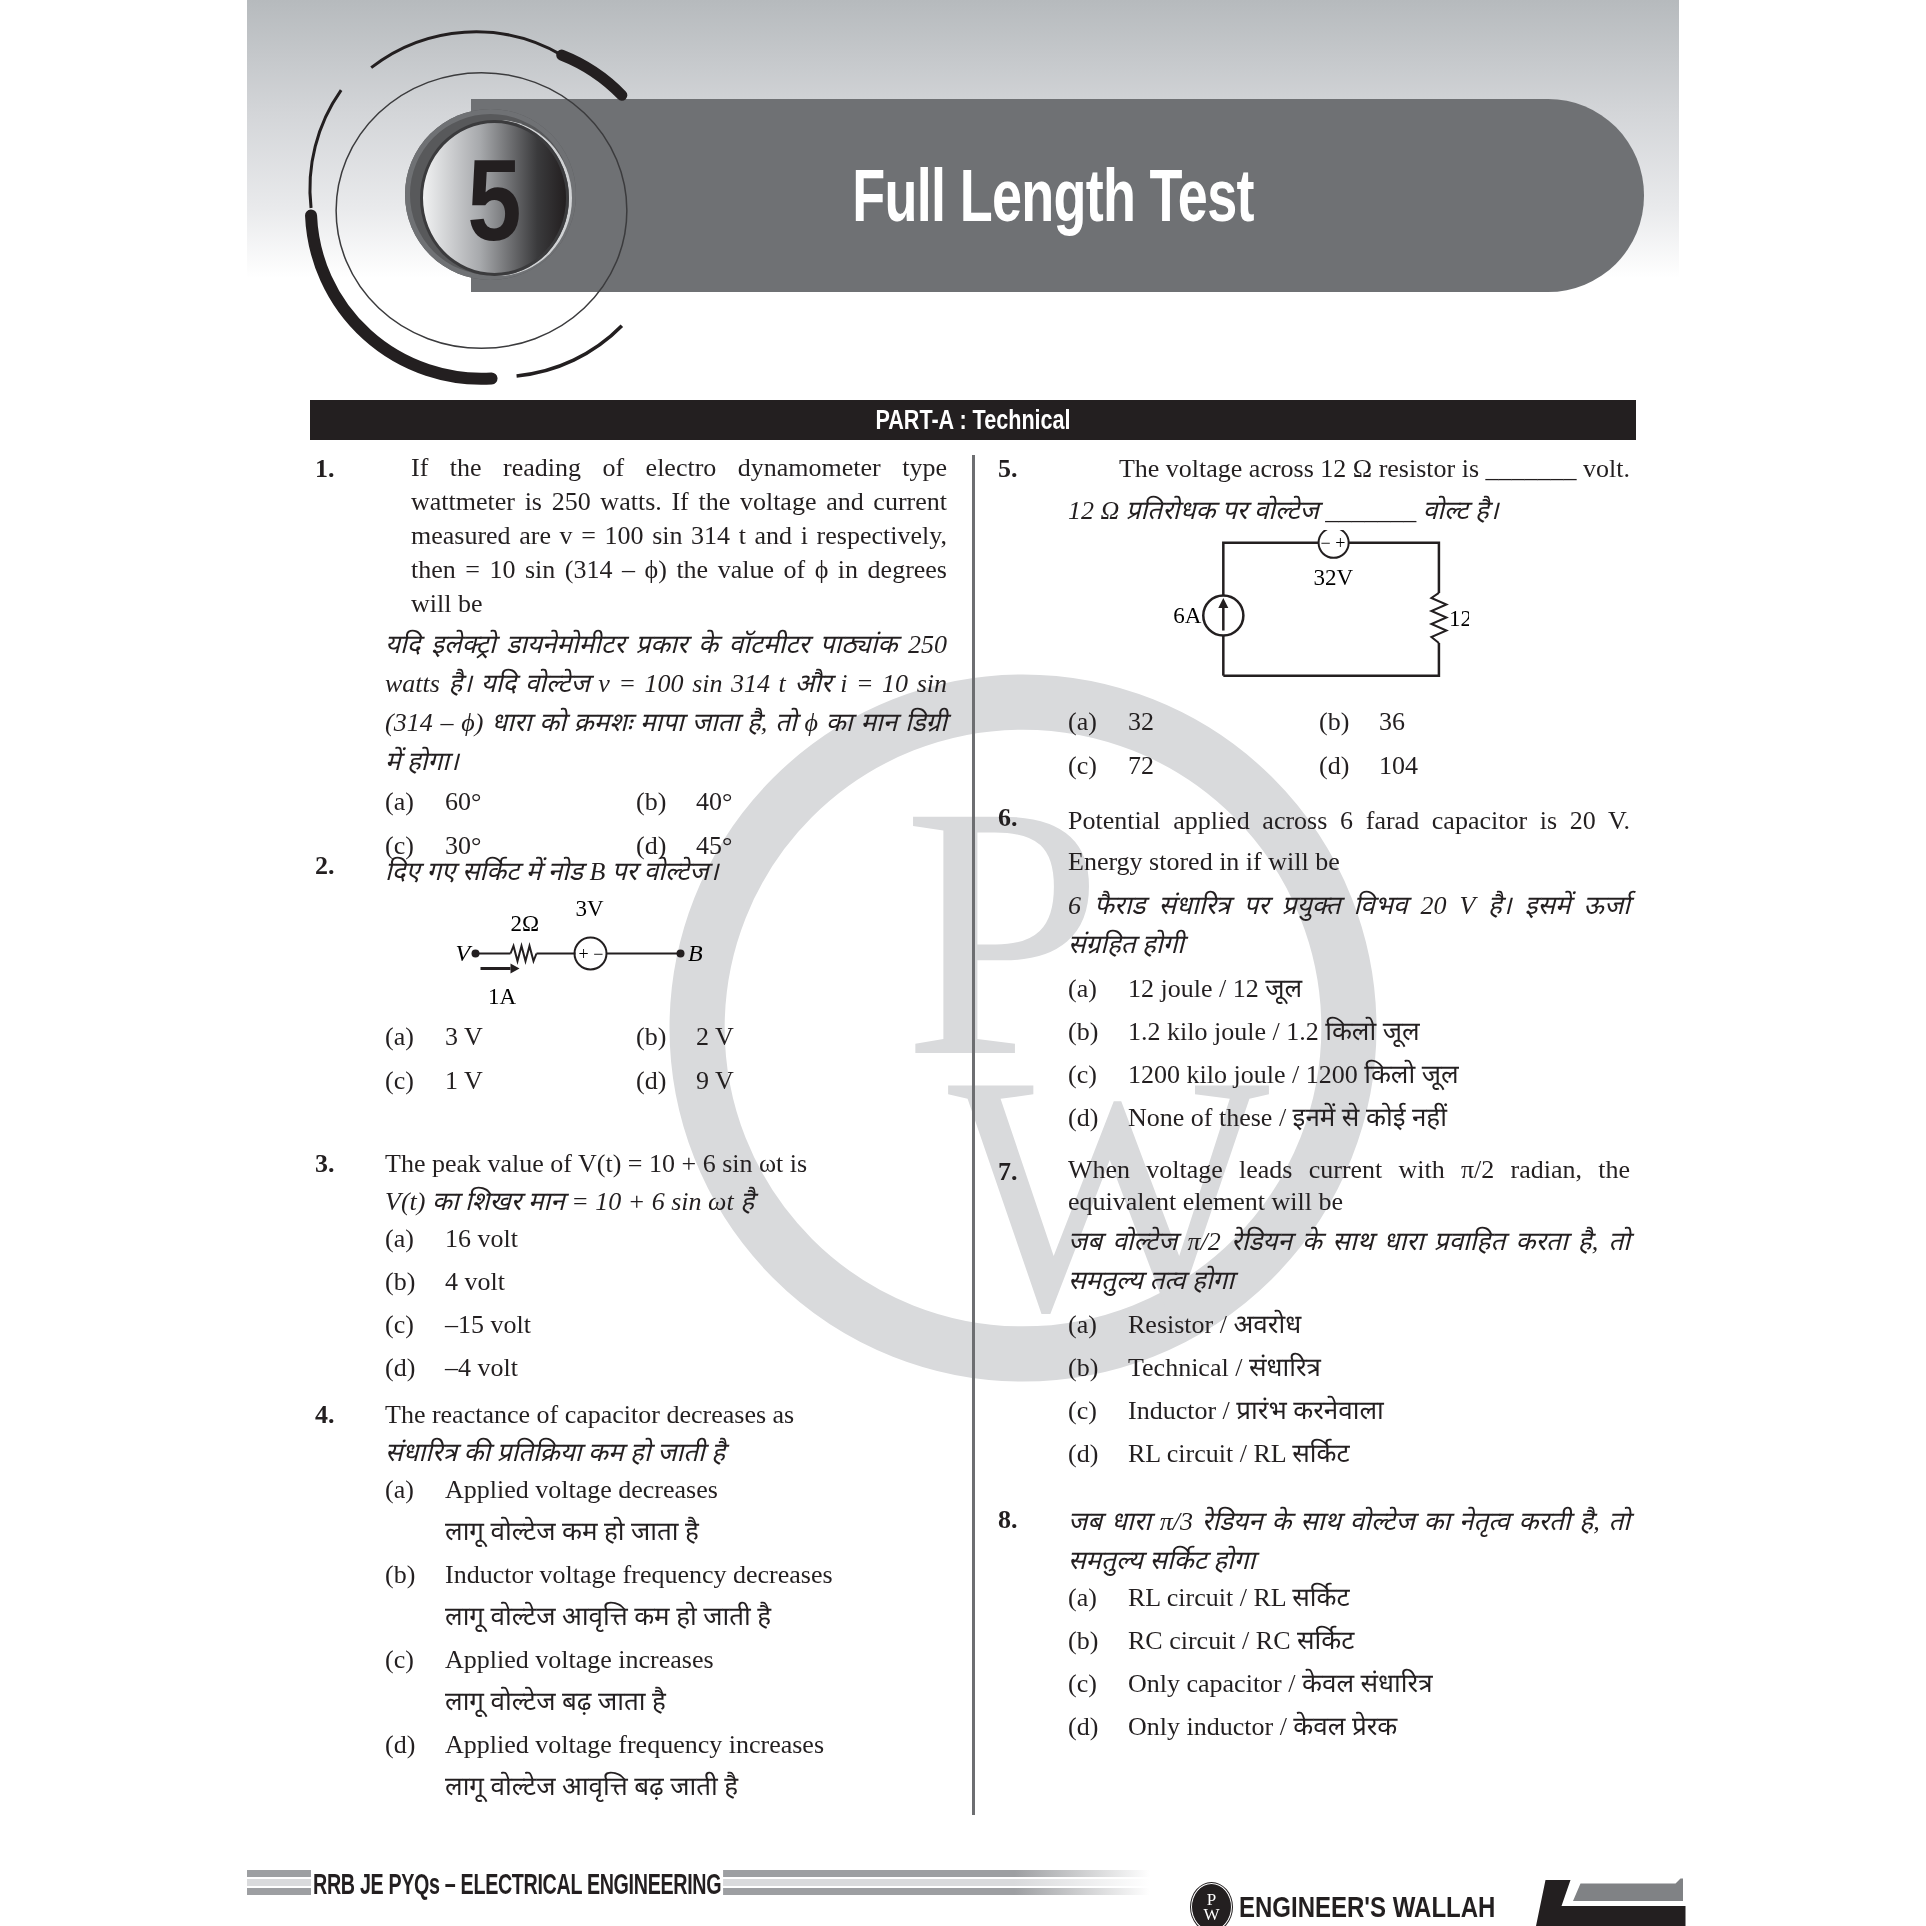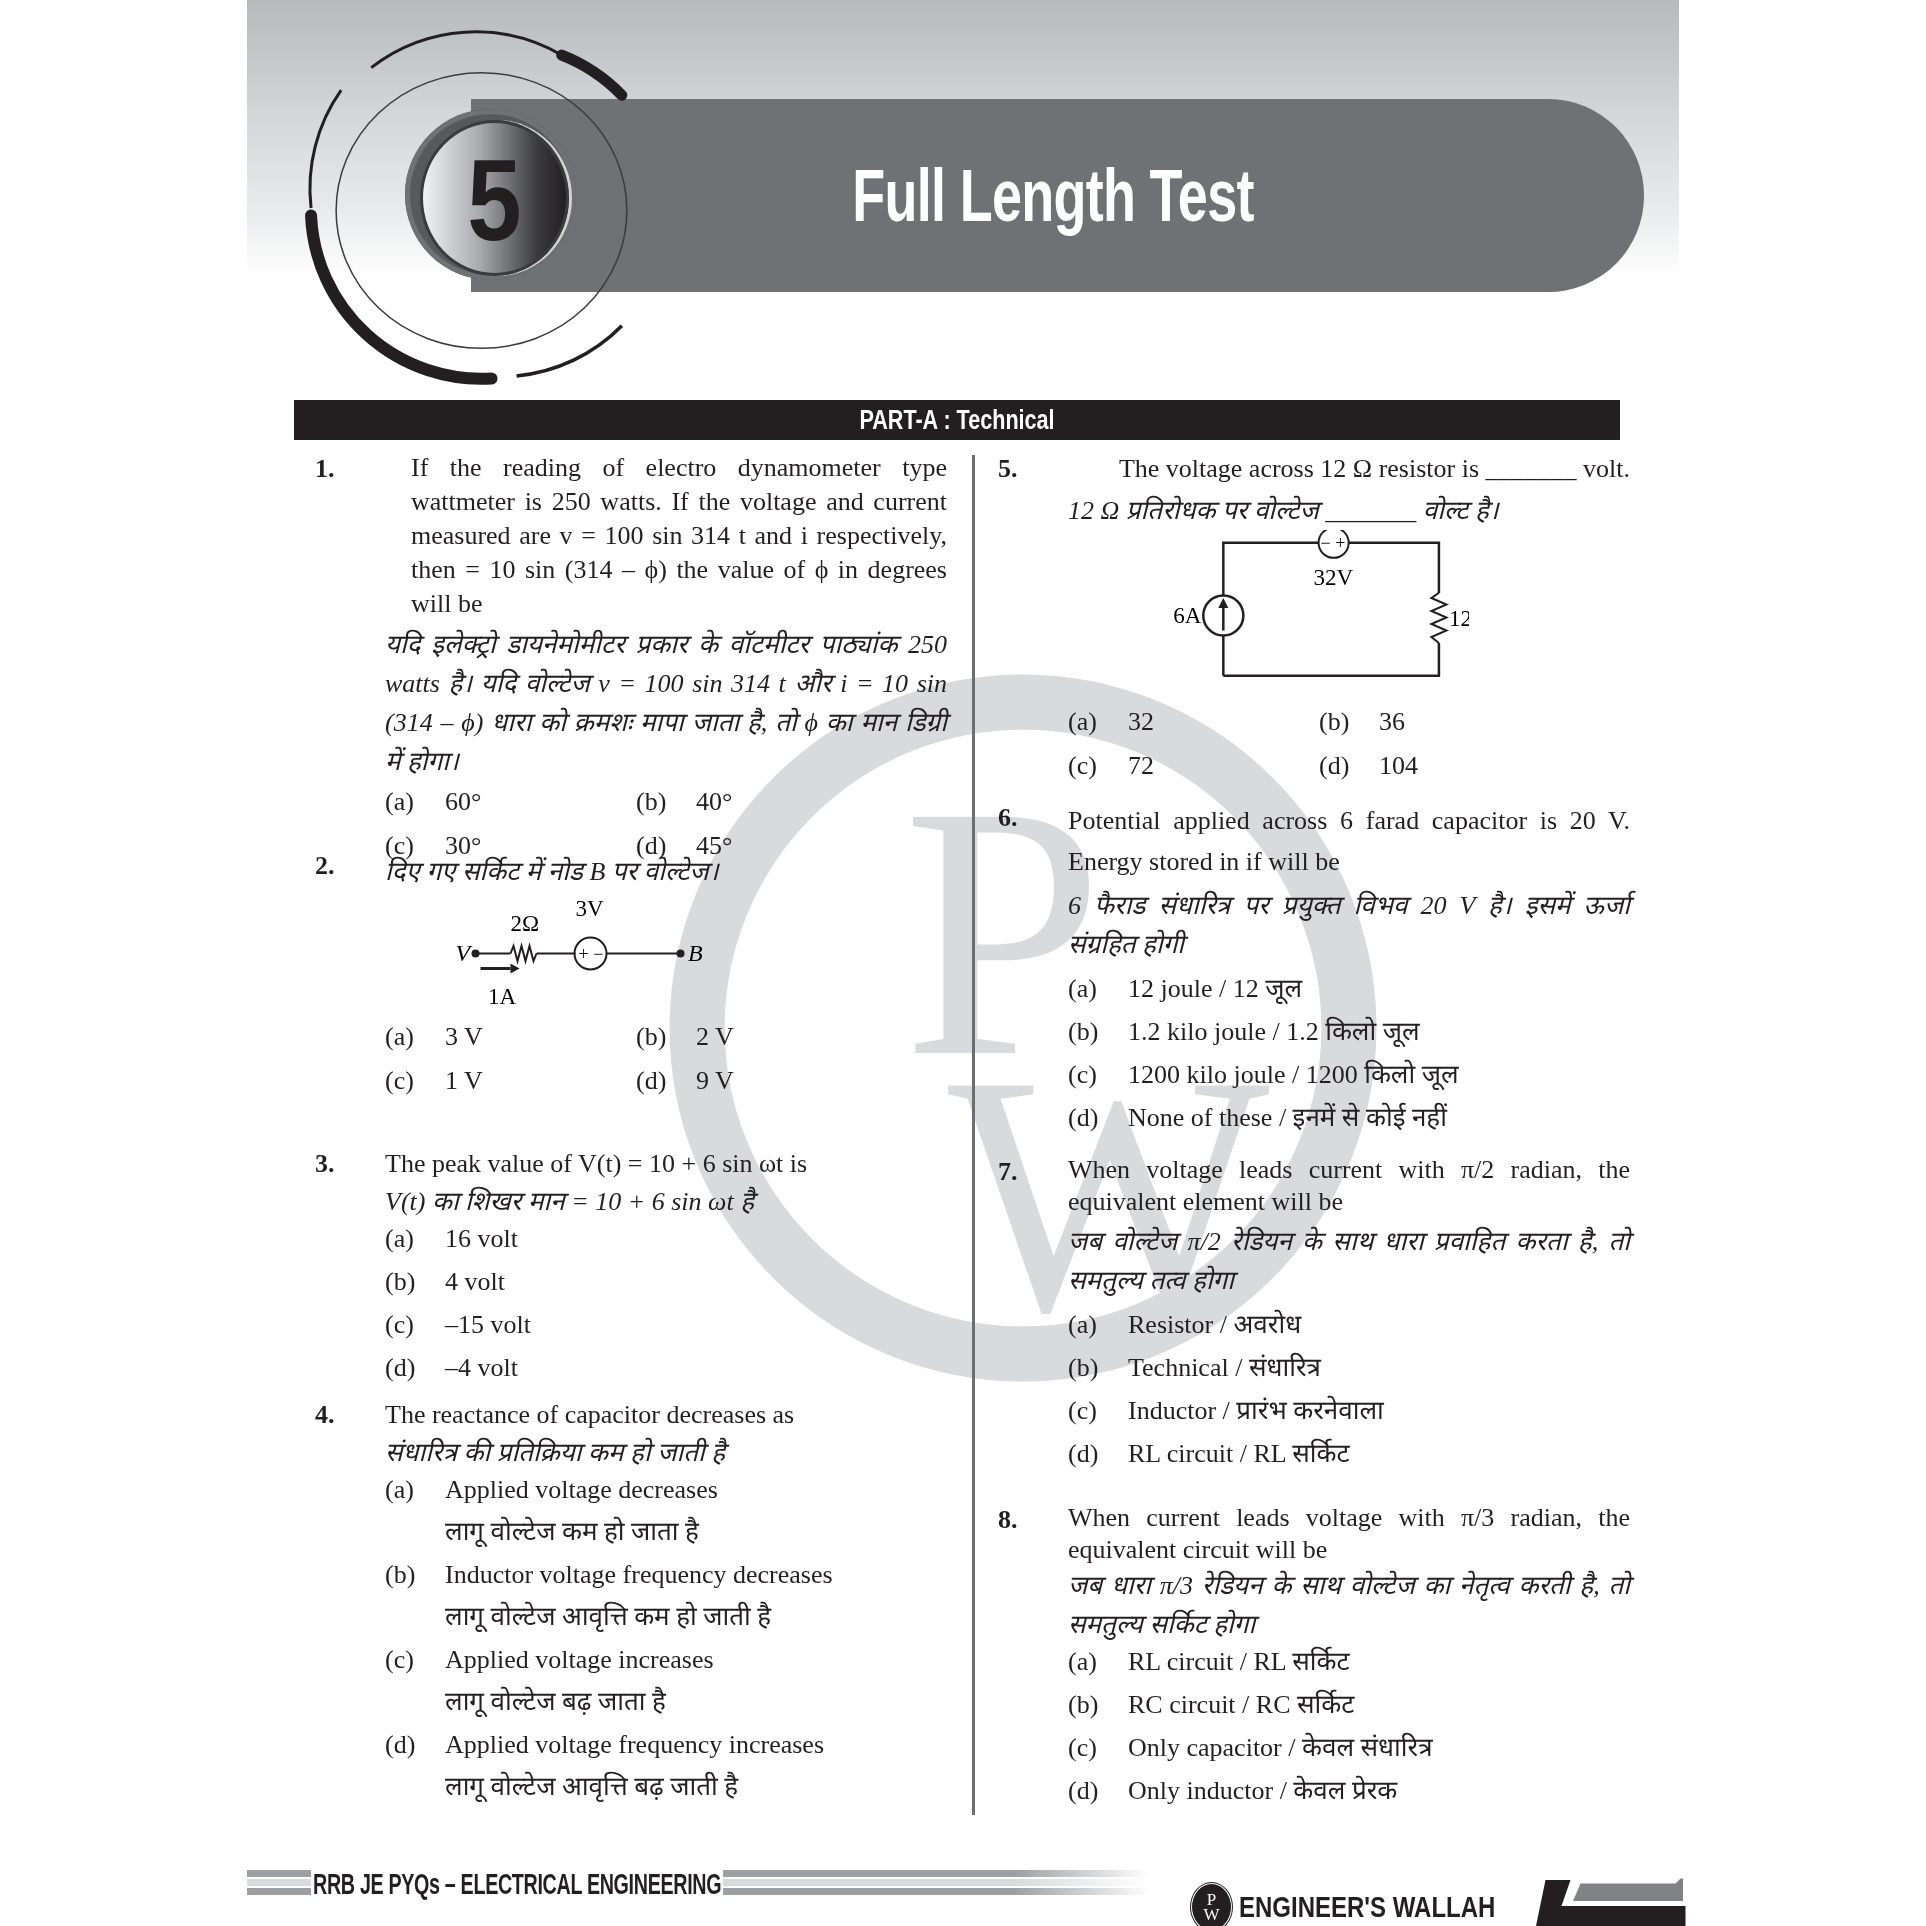--- a/index.html
+++ b/index.html
@@ -18,21 +18,21 @@
   .rings { left:291px; top:20px; width:391px; height:371px; }
   .badge { left:405px; top:109px; width:171px; height:171px; border-radius:50%;
            background:#58595b; box-shadow: inset 0 0 0 5px #6f7174; }
   .badge-inner { left:420px; top:120px; width:143px; height:150px; border-radius:50%;
                  background:linear-gradient(to right, #f0f1f2 0%, #a7a9ac 40%, #3a3a3c 80%, #231f20 100%);
                  border:3px solid #3b3b3d; box-shadow: 3px 0 0 #d0d2d4; }
   .badge-num { left:420px; top:125px; width:149px; height:150px; display:flex; align-items:center; justify-content:center;
                font-family:"Liberation Sans", sans-serif; font-weight:700; font-size:115px; color:#231f20; transform:scaleX(0.85); }
 
   
-  .part-bar { left:294px; top:400px; width:1326px; height:40px; background:#231f20; color:#fff;
+  .part-bar { left:310px; top:400px; width:1326px; height:40px; background:#231f20; color:#fff;
               display:flex; align-items:center; justify-content:center;
               font-family:"Liberation Sans", sans-serif; font-weight:700; font-size:27px; }
   .part-bar span { display:inline-block; transform:scaleX(0.8); }
 
   .divider { left:972px; top:455px; width:3px; height:1360px; background:#6d6e71; }
 
   
   .wm { left:667px; top:672px; width:712px; height:712px; }
 
   
@@ -321,21 +321,20 @@
           <span class="lbl">(d)</span>
           <span>RL circuit / RL सर्किट</span>
         </div>
     </div>
   </div>
 </div>
 
 <div class="q col" style="left:998px; top:1502px;">
   <span class="qnum">8.</span>
   <div class="qbody">
-    <p style="line-height:32px;">When current leads voltage with π/3 radian, the equivalent circuit will be</p>
     <p class="hi" style="margin-top:0 !important;">जब धारा π/3 रेडियन के साथ वोल्टेज का नेतृत्व करती है, तो समतुल्य सर्किट होगा</p>
     <div class="opts1">
       <div class="opt" style="margin-top:0;">
           <span class="lbl">(a)</span>
           <span>RL circuit / RL सर्किट</span>
         </div>
       <div class="opt">
           <span class="lbl">(b)</span>
           <span>RC circuit / RC सर्किट</span>
         </div>

